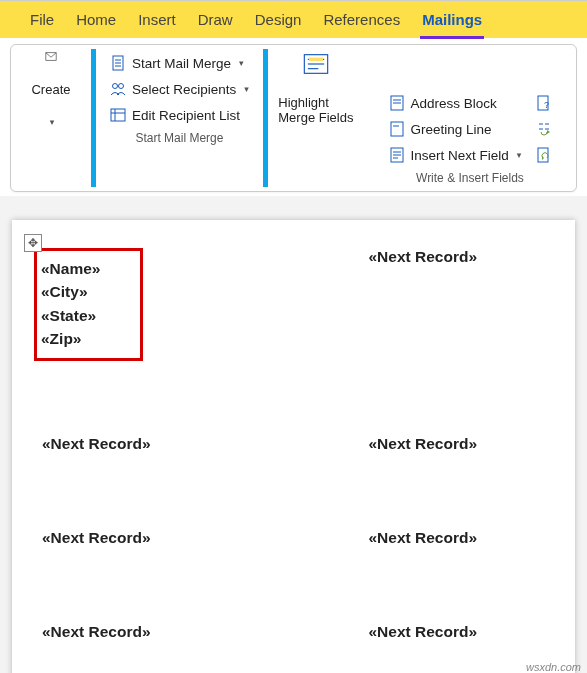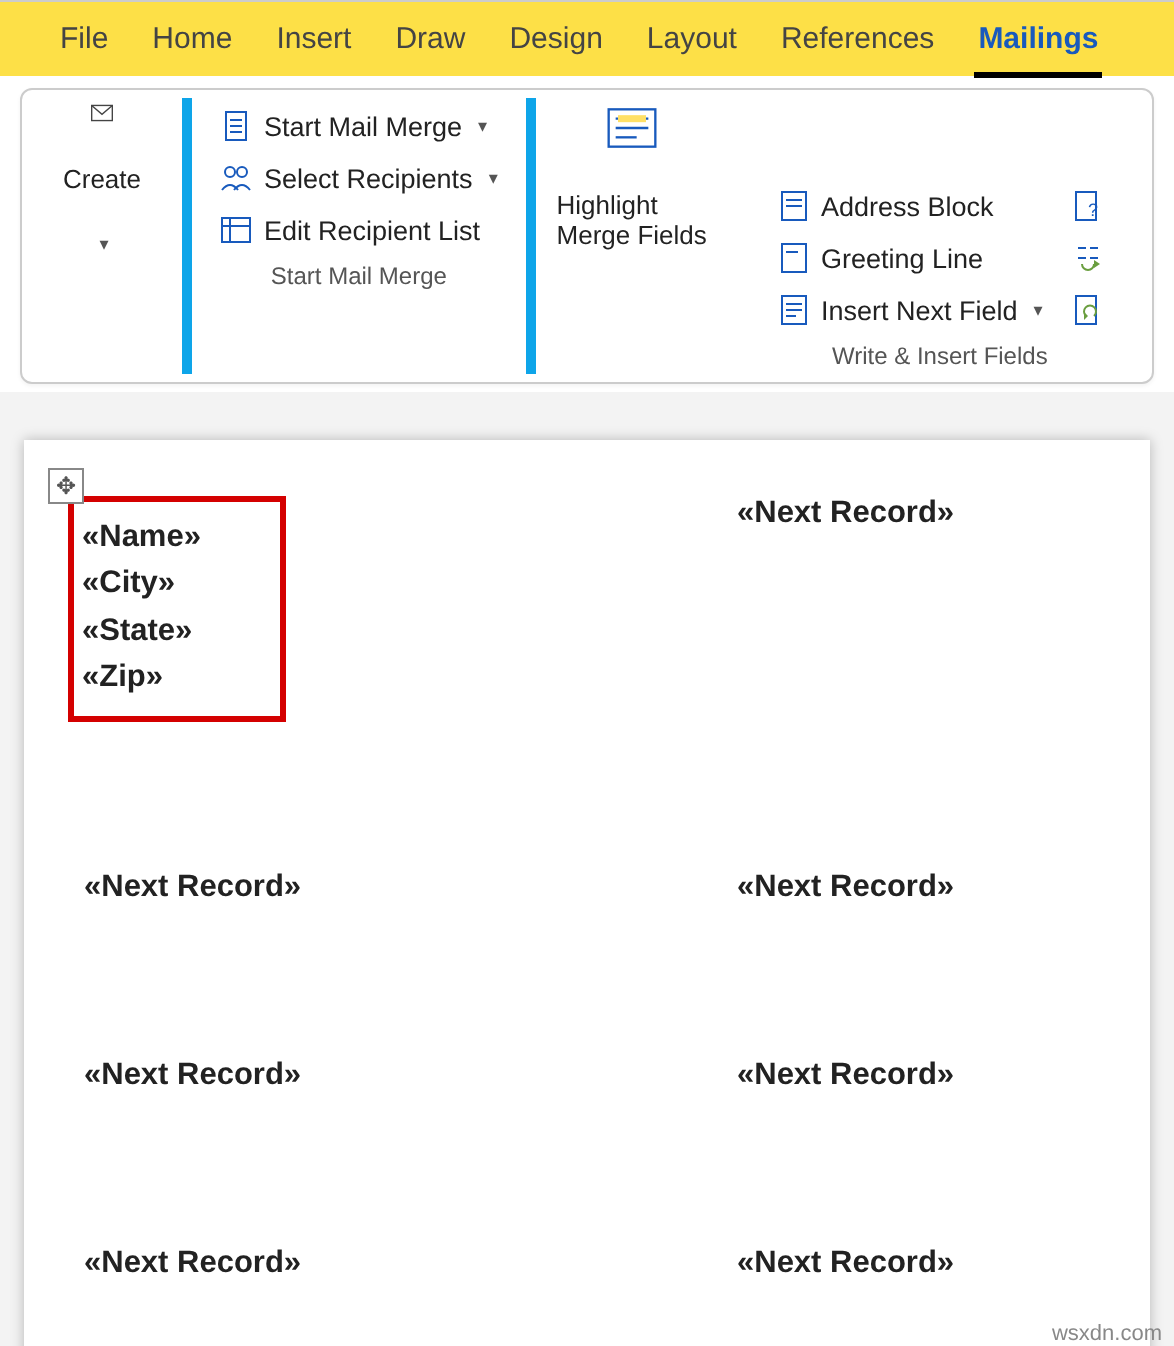--- a/index.html
+++ b/index.html
@@ -1,20 +1,20 @@
 <!DOCTYPE html>
 <html><head>
 <meta charset="utf-8">
 <style>
   * { box-sizing: border-box; margin: 0; padding: 0; font-family: "Segoe UI", Arial, sans-serif; }
   body { background: #f3f3f3; width: 587px; height: 673px; overflow: hidden; position: relative; }
   
   .tabs { display: flex; gap: 18px; padding: 4px 12px 0 28px; background: #fde047; border-top: 1px solid #ccc; font-size: 15px; }
   .tab { padding: 6px 2px 8px 2px; color: #444; cursor: pointer; }
-  .tab.active { color: #185abd; border-bottom: 3px solid #000000; font-weight: 600; margin-bottom: -1px; }
+  .tab.active { color: #185abd; border-bottom: 3px solid #6d28d9; font-weight: 600; margin-bottom: -1px; }
   
   .ribbon-wrap { background: #fff; padding: 6px 10px 4px 10px; }
   .ribbon { background: #fff; border: 1px solid #ccc; border-radius: 6px; display: flex; box-shadow: 0 1px 2px rgba(0,0,0,.05); padding: 4px 0; }
   .group { display: flex; flex-direction: column; align-items: center; padding: 2px 8px; border-right: 5px solid #0ea5e9; }
   .group:last-child { border-right: none; flex: 1; margin-top: 40px; }
   .group-label { font-size: 12px; color: #555; margin-top: 4px; }
   .group-body { display: flex; align-items: center; }
   
   .big-btn { display: flex; flex-direction: column; align-items: center; justify-content: center; width: 64px; height: 76px; cursor: pointer; border-radius: 4px; font-size: 13px; color: #222; gap: 20px; }
   .col-btns { display: flex; flex-direction: column; gap: 2px; }
@@ -26,32 +26,31 @@
   
   .doc-area { padding: 24px 12px 0 12px; height: 500px; overflow: hidden; }
   .page { background: #fff; box-shadow: 0 0 6px rgba(0,0,0,.25); padding: 28px 30px 10px 30px; height: 100%; position: relative; }
   .anchor { position: absolute; top: 14px; left: 12px; width: 18px; height: 18px; border: 1px solid #888; background: #fff; display: flex; align-items: center; justify-content: center; font-size: 12px; color: #555; cursor: move; }
   
   .label-grid { display: grid; grid-template-columns: 1fr 1fr; column-gap: 150px; row-gap: 74px; font-size: 15.5px; font-weight: 700; color: #222; }
   .cell { min-height: 90px; }
   .highlighted { border: 3px solid #d40000; padding: 6px 40px 8px 4px; width: fit-content; margin-left: -8px; }
   .field-line { line-height: 1.5; }
   
-  .watermark { position: absolute; bottom: 0; right: 6px; font-size: 11px; color: #888; }
+  .watermark { position: absolute; bottom: 0; right: 6px; font-size: 11px; color: #888; font-style: italic; }
 </style>
 </head>
 <body>
 
 <div class="tabs">
   <div class="tab">File</div>
   <div class="tab">Home</div>
   <div class="tab">Insert</div>
   <div class="tab">Draw</div>
   <div class="tab">Design</div>
-  <div class="tab">Layout</div>
   <div class="tab">References</div>
   <div class="tab active">Mailings</div>
 </div>
 
 <div class="ribbon-wrap">
   <div class="ribbon">
 
     <div class="group">
       <div class="group-body">
         <div class="big-btn">

